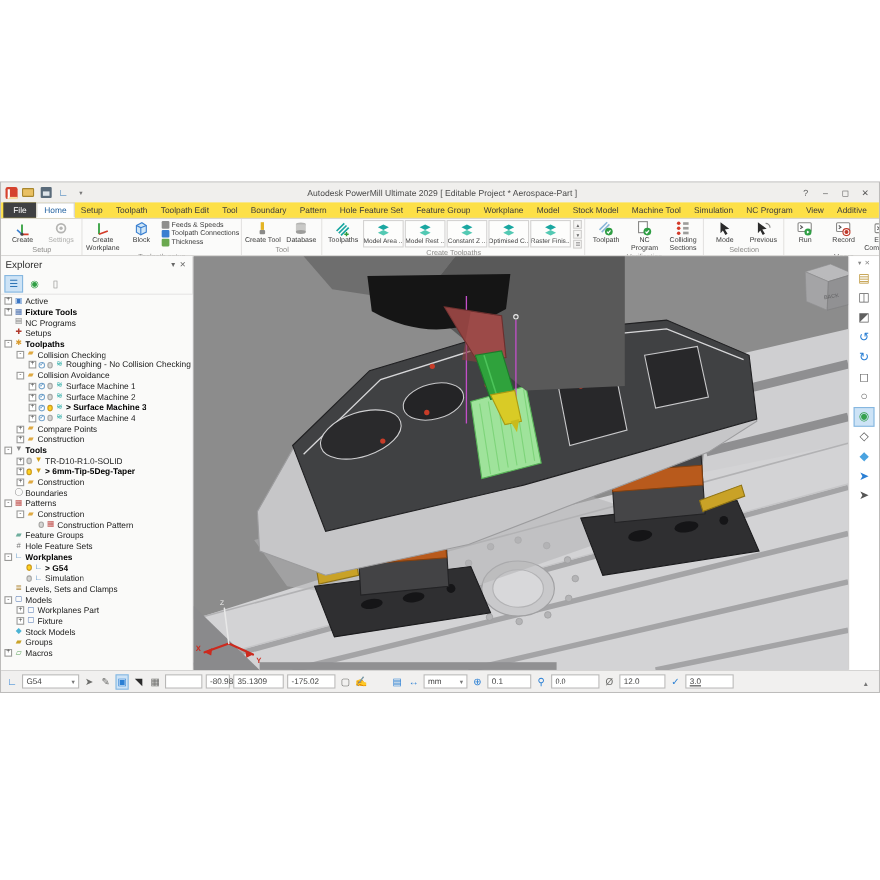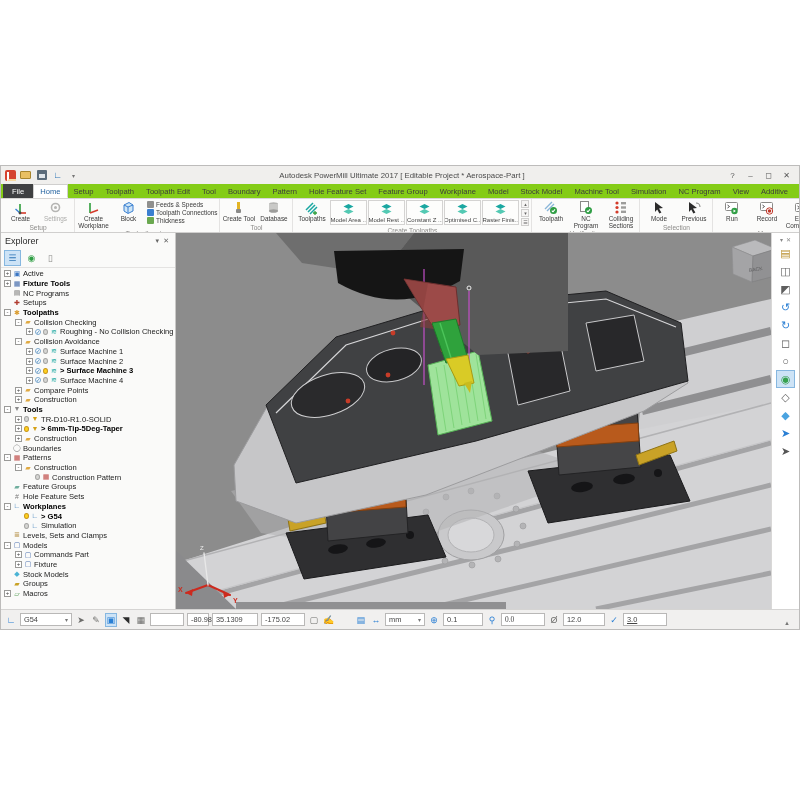--- a/index.html
+++ b/index.html
@@ -18,21 +18,21 @@
   .fold{width:11px;height:8px;background:#e9c063;border:1px solid #a8862e;border-radius:1px;}
   .disk{width:10px;height:10px;background:#5a6b7a;border-radius:1px;position:relative;}
   .disk::after{content:"";position:absolute;left:2px;top:4px;width:6px;height:4px;background:#dfe5ea;}
   .wpl{font-size:9px;color:#2e75b6;font-weight:bold;}
   .caret{font-size:6px;color:#777;}
   .title{flex:1;text-align:center;font-size:7.8px;color:#4a4a4a;white-space:nowrap;overflow:hidden;}
   .winctl{display:flex;gap:1px;}
   .wbtn{width:17px;height:13px;border:none;background:transparent;font-size:8px;color:#555;display:flex;align-items:center;justify-content:center;padding:0;}
 
   
-  .tabrow{height:15px;display:flex;align-items:flex-end;padding:0 2px;background:#84cc16;border-bottom:1px solid #d7d6d5;position:relative;}
+  .tabrow{height:15px;display:flex;align-items:flex-end;padding:0 2px;background:#fde047;border-bottom:1px solid #d7d6d5;position:relative;}
   .tab{height:14px;padding:0 6px;font-size:7.6px;color:#3c3c3c;background:transparent;border:none;white-space:nowrap;}
   .tab.file{background:#3f4042;color:#fff;padding:0 9px;}
   .tab.active{background:#fff;border:1px solid #d0cfce;border-bottom:1px solid #fff;color:#1e5f9e;}
   .ribcollapse{position:absolute;right:3px;bottom:2px;font-size:6px;color:#777;border:none;background:none;}
 
   
   .ribbon{height:34px;background:#fbfbfa;border-bottom:1px solid #d0cfce;display:flex;align-items:stretch;padding:0 1px;overflow:hidden;}
   .rgroup{display:flex;flex-direction:column;border-right:1px solid #e4e3e2;padding:0 2px;}
   .rbody{flex:1;display:flex;align-items:flex-start;gap:2px;padding-top:1px;}
   .rgl{height:9px;line-height:9px;text-align:center;font-size:6.6px;color:#8c8b89;white-space:nowrap;position:relative;padding:0 6px;}
@@ -129,21 +129,21 @@
       <button class="qbtn">
             <span class="disk"></span>
           </button>
       <button class="qbtn">
             <span class="wpl">∟</span>
           </button>
       <button class="qbtn">
             <span class="caret">▾</span>
           </button>
     </div>
-    <div class="title">Autodesk PowerMill Ultimate 2017   [ Editable Project * Aerospace-Part ]</div>
+    <div class="title">Autodesk PowerMill Ultimate 2029   [ Editable Project * Aerospace-Part ]</div>
     <div class="winctl">
 
     <button class="wbtn">
             <span>?</span>
           </button>
           <button class="wbtn">
             <span>–</span>
           </button>
           <button class="wbtn">
             <span>◻</span>
@@ -673,21 +673,21 @@
             <span class="texp">-</span>
 
             <span class="ticon"></span>
             <span class="tlabel">Models</span>
           </div>
 
           <div class="trow" data-icon="model" style="--ind: 1;">
             <span class="texp">+</span>
 
             <span class="ticon"></span>
-            <span class="tlabel">Commands Part</span>
+            <span class="tlabel">Workplanes Part</span>
           </div>
 
           <div class="trow" data-icon="model" style="--ind: 1;">
             <span class="texp">+</span>
 
             <span class="ticon"></span>
             <span class="tlabel">Fixture</span>
           </div>
 
           <div class="trow" data-icon="stock" style="--ind: 0;">

